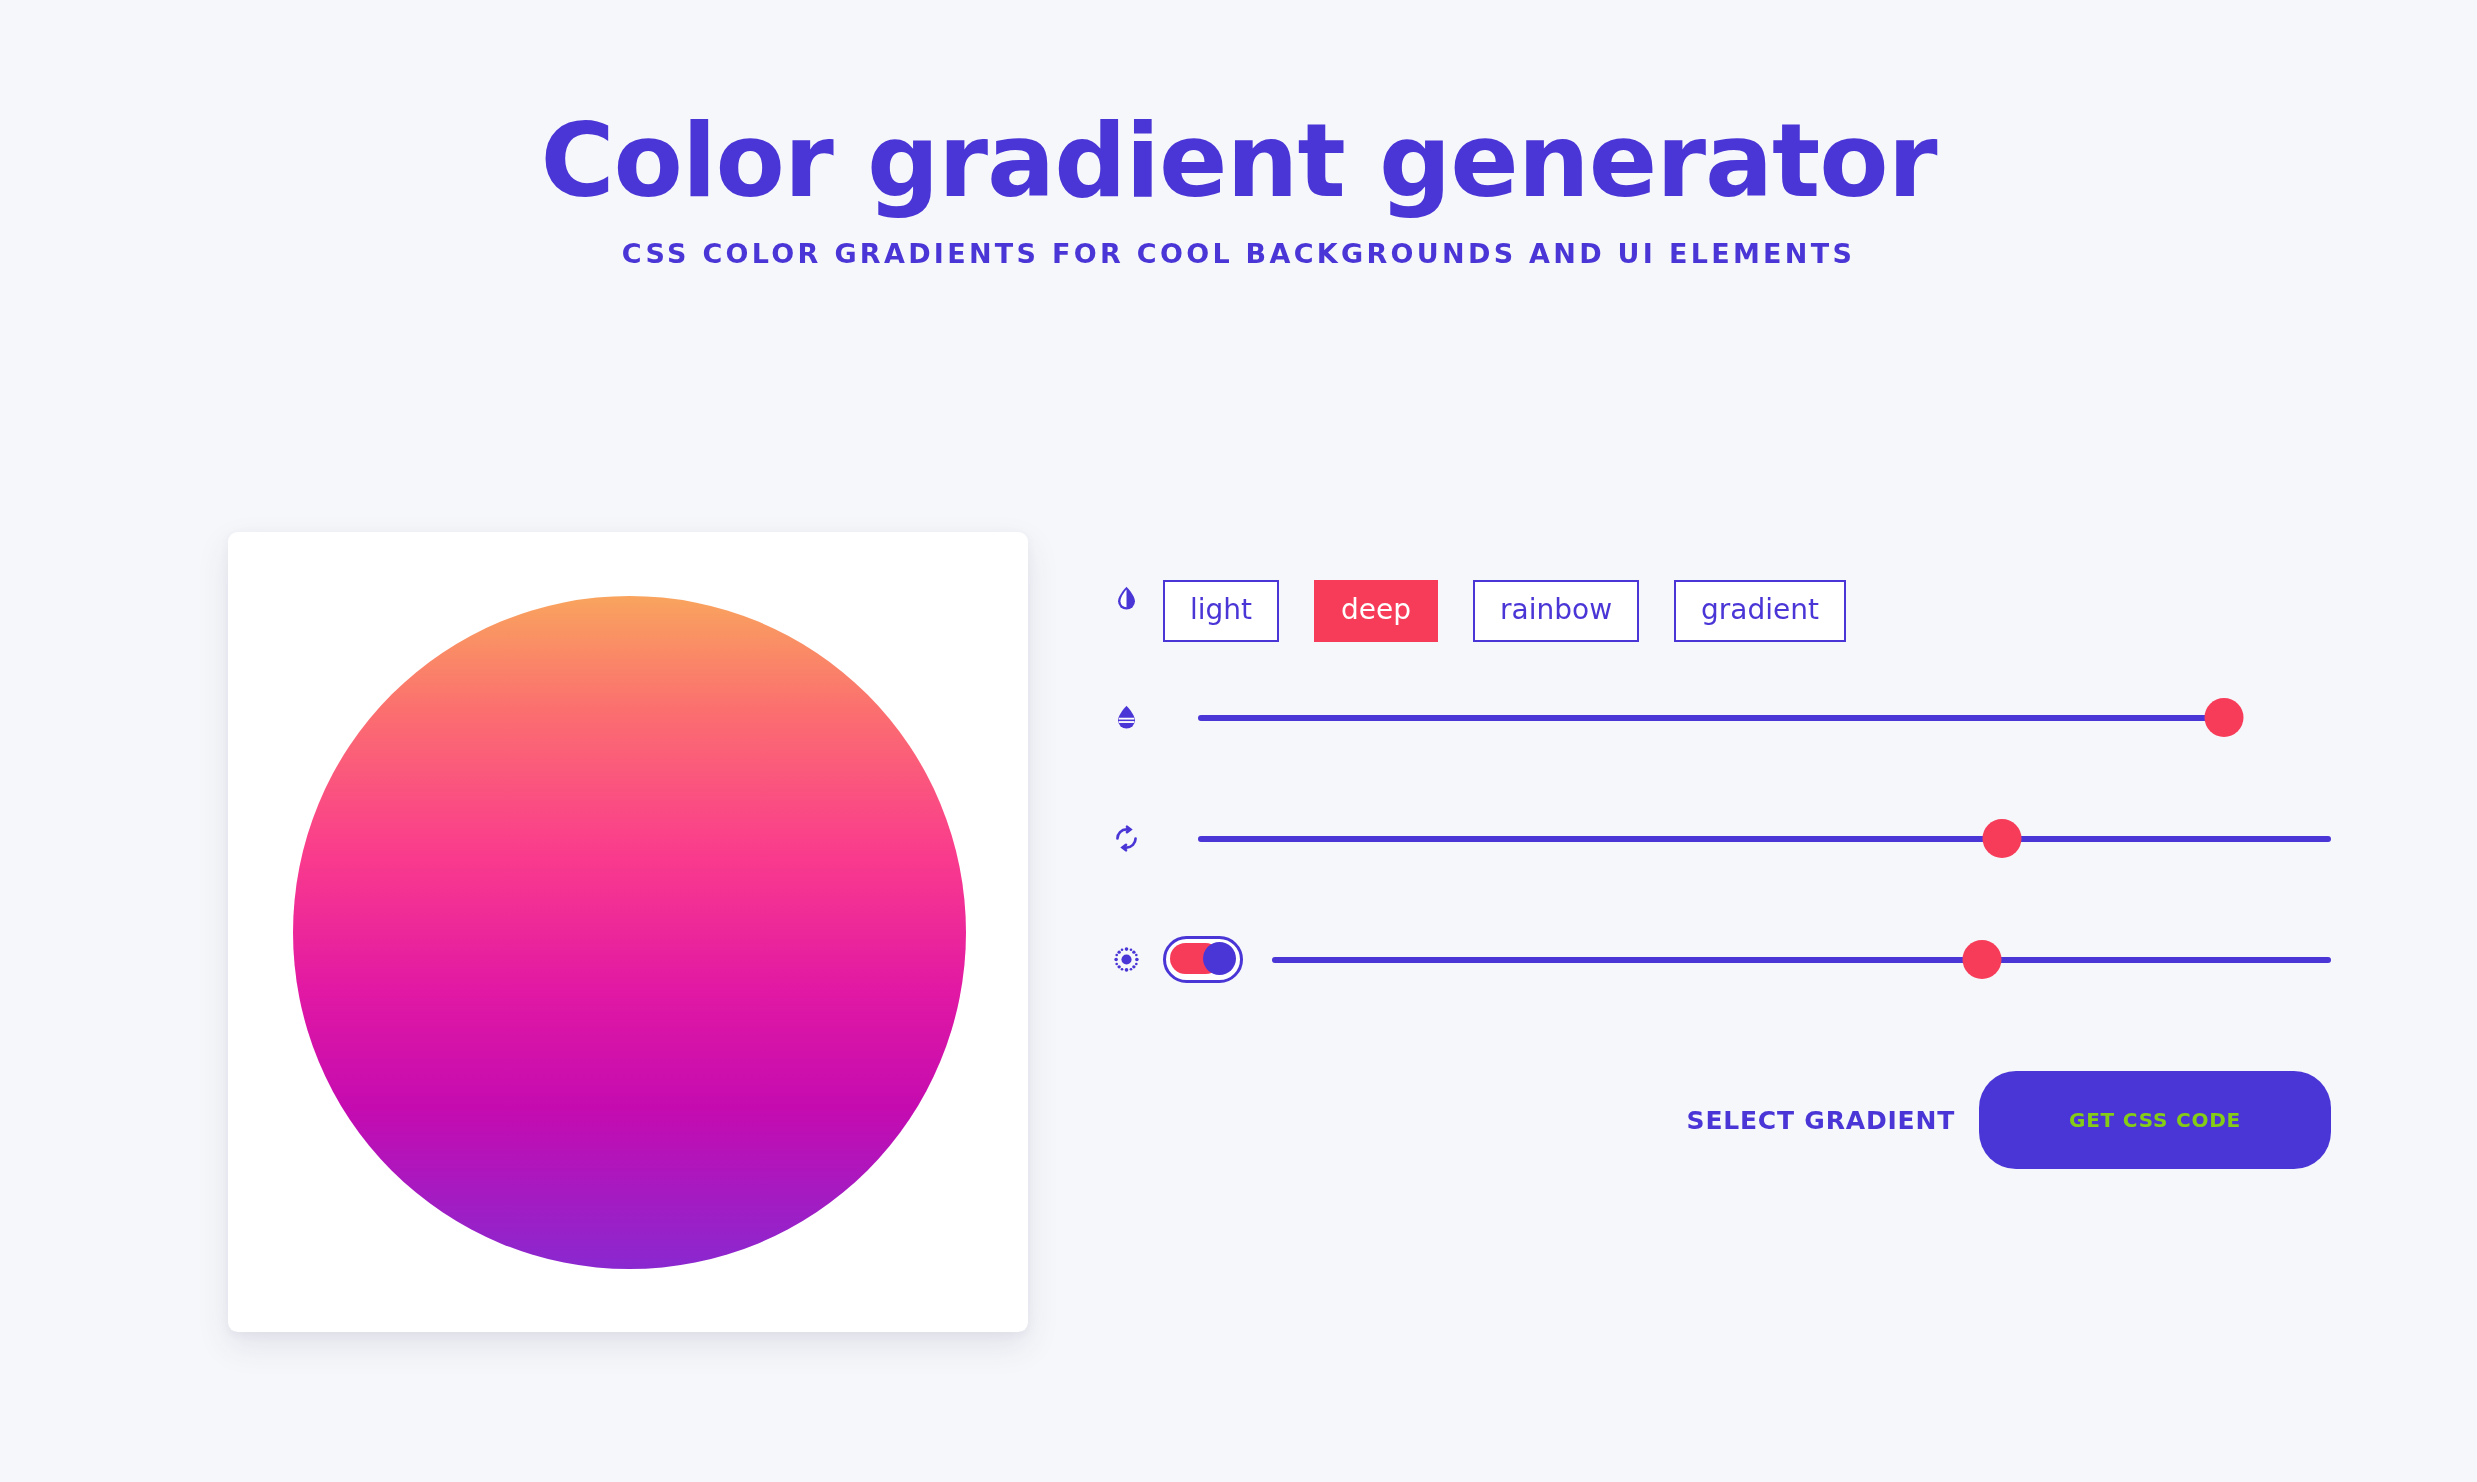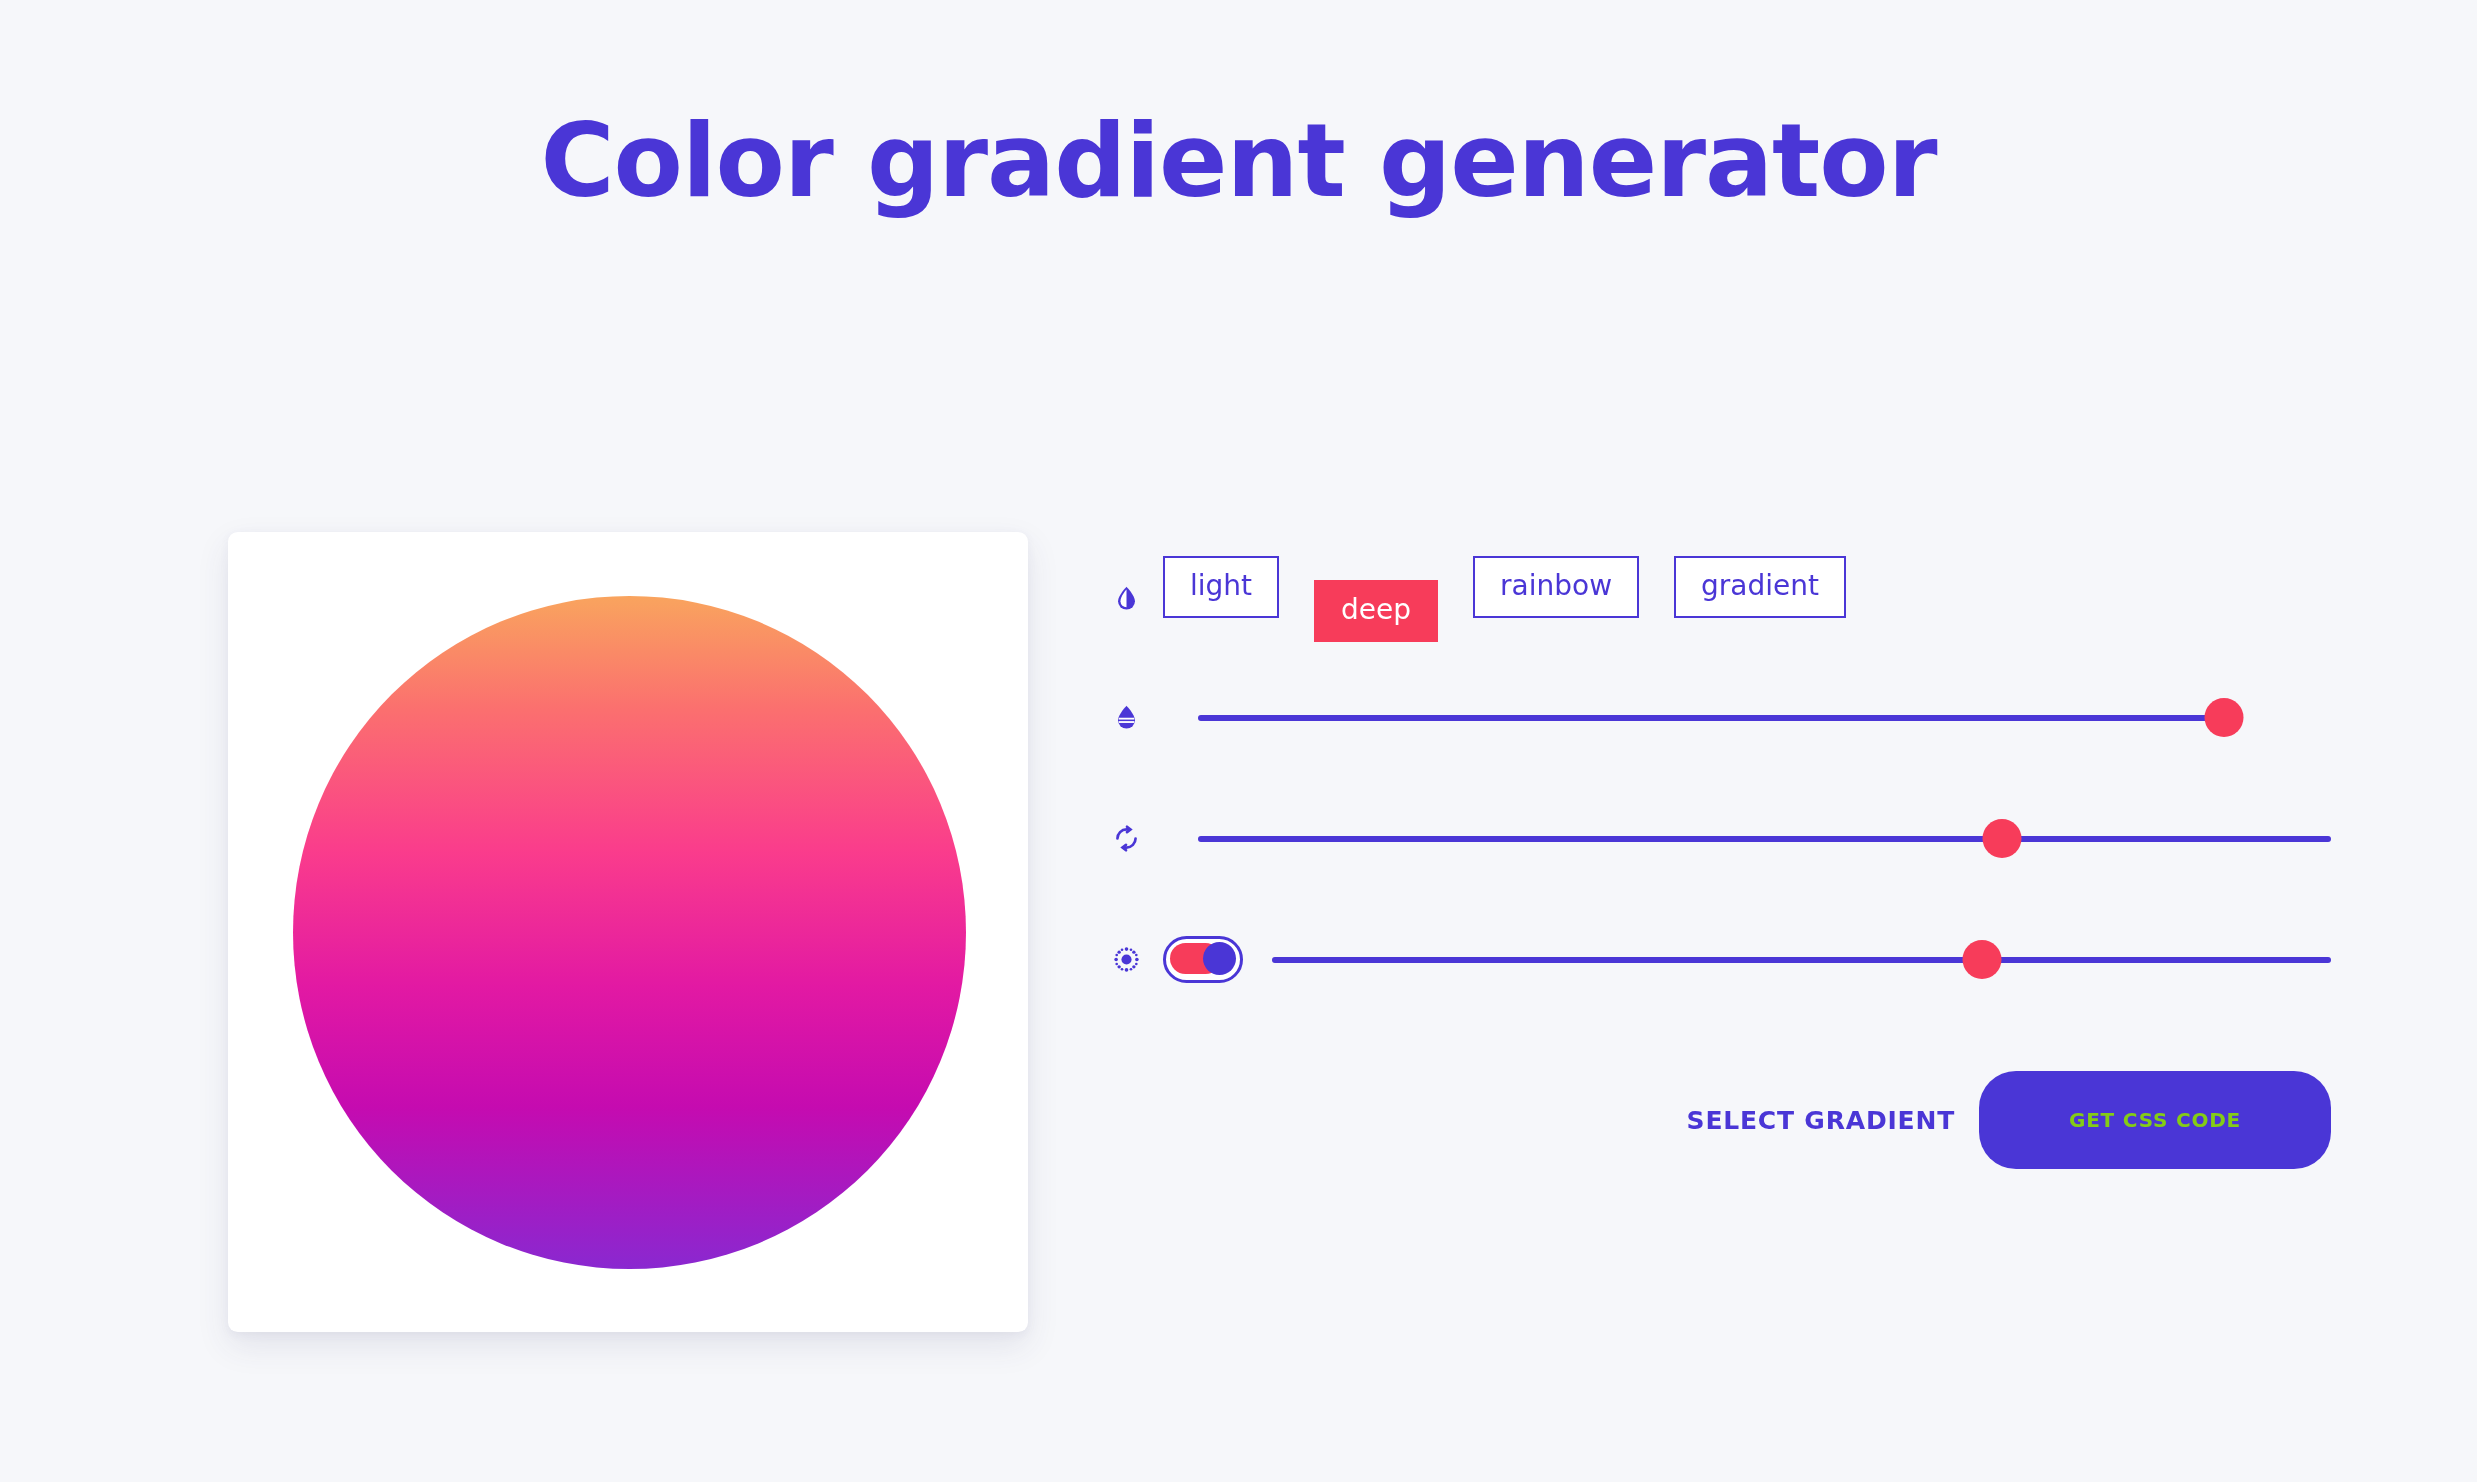--- a/index.html
+++ b/index.html
@@ -90,21 +90,21 @@
     min-width: 51px;
     display: flex;
     align-items: center;
     justify-content: flex-start;
     color: #4a36d6;
   }
 
   
   .preset-group {
     display: flex;
-    align-items: flex-start;
+    align-items: flex-end;
     gap: 35px;
   }
   .preset-btn {
     font-family: "DejaVu Sans", sans-serif;
     font-size: 28px;
     font-weight: 400;
     color: #4a36d6;
     background: #ffffff;
     border: 2.9px solid #4a36d6;
     border-radius: 0;
@@ -220,20 +220,21 @@
     height: 98px;
     cursor: pointer;
     white-space: nowrap;
   }
 </style>
 </head>
 <body>
 
 <div class="header">
   <h1 class="page-title">Color gradient generator</h1>
+  <div class="page-subtitle">CSS color gradients for cool backgrounds and UI elements</div>
 </div>
 
 <div class="preview-card">
   <div class="gradient-sphere" id="gradient-sphere" style="background: linear-gradient(rgb(249, 164, 94) 0%, rgb(251, 111, 111) 17%, rgb(250, 60, 140) 38%, rgb(226, 25, 163) 58%, rgb(197, 11, 176) 76%, rgb(138, 40, 208) 100%);"></div>
 </div>
 
 <div class="controls">
 
   <div class="control-row row-presets">
     <span class="row-icon">

